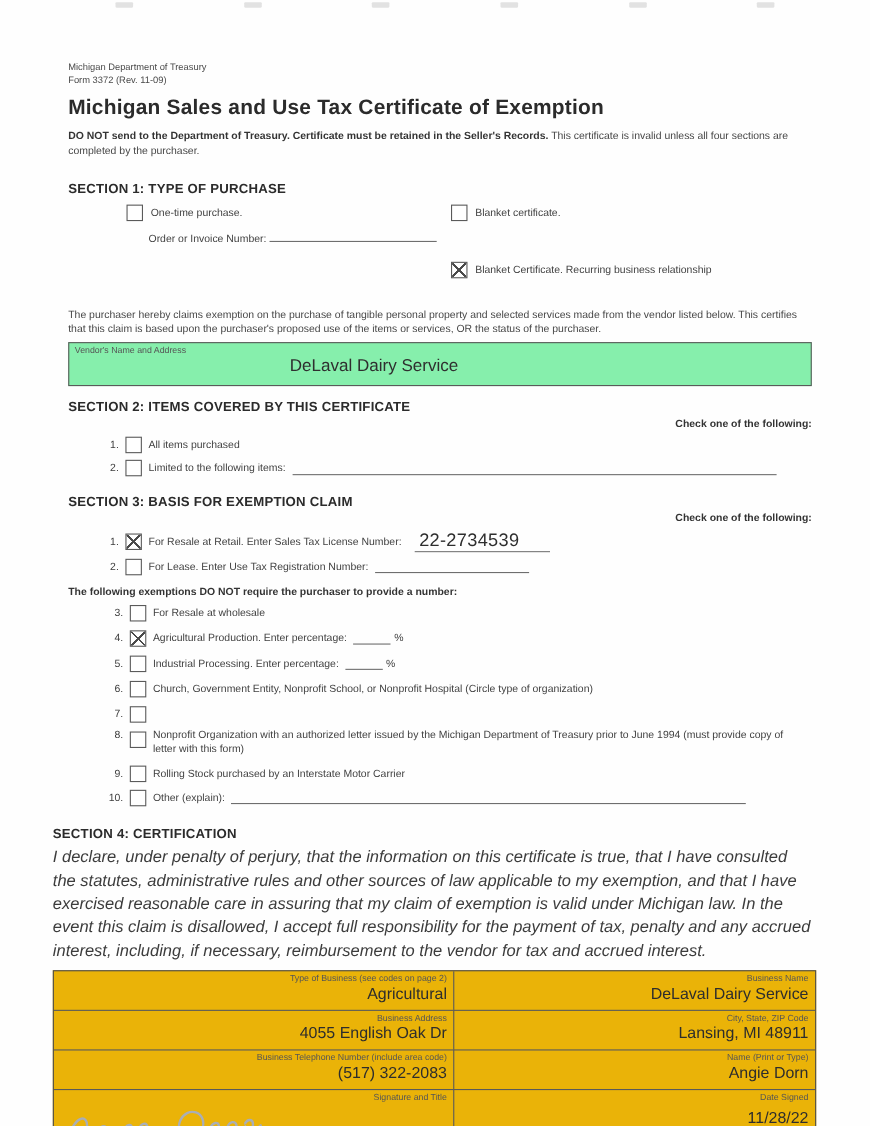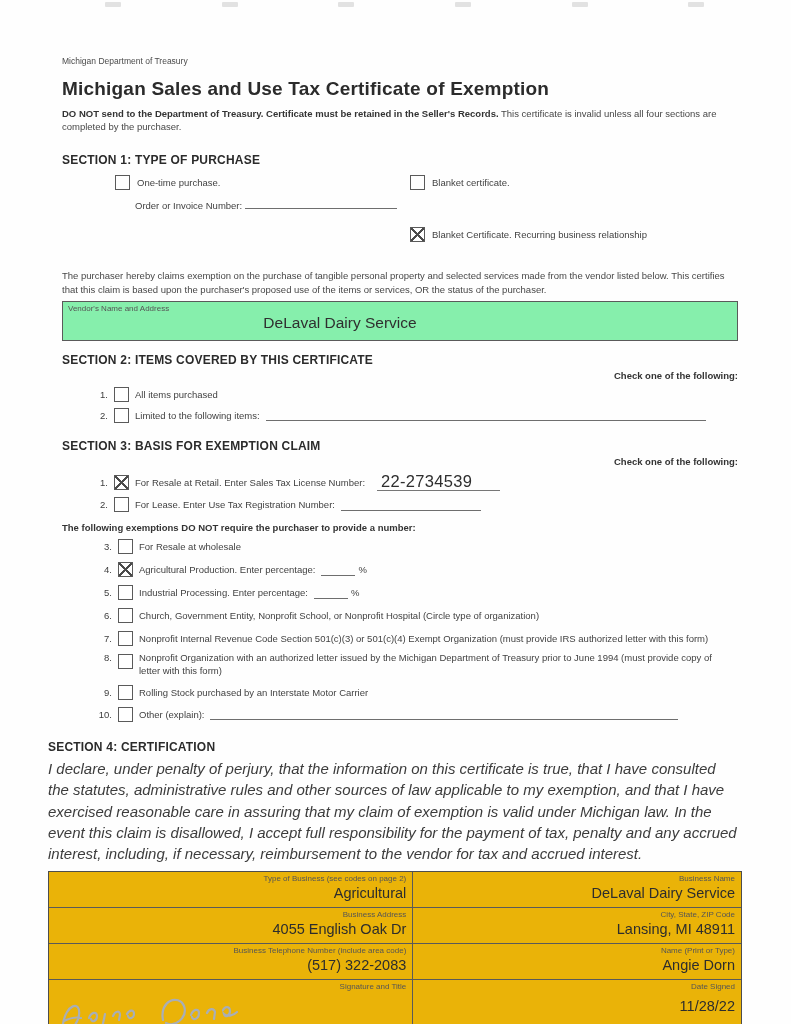--- a/index.html
+++ b/index.html
@@ -73,20 +73,21 @@
   <div class="scan-mark" style="left:222px;"></div>
   <div class="scan-mark" style="left:338px;"></div>
   <div class="scan-mark" style="left:455px;"></div>
   <div class="scan-mark" style="left:572px;"></div>
   <div class="scan-mark" style="left:688px;"></div>
 
   <div class="content">
 
     <div class="hdr-small">
       <div>Michigan Department of Treasury</div>
+      <div>Form 3372 (Rev. 11-09)</div>
     </div>
 
     <div class="title">Michigan Sales and Use Tax Certificate of Exemption</div>
 
     <div class="instructions">
       <b>DO NOT send to the Department of Treasury. Certificate must be retained in the Seller's Records.</b><span> This certificate is invalid unless all four sections are completed by the purchaser.</span>
     </div>
 
     <div class="sec-block" style="margin-top:20px;">
       <div class="sec-heading">SECTION 1: TYPE OF PURCHASE</div>
@@ -176,21 +177,20 @@
         <span class="lbl" style="margin-left:-3px;">%</span>
       </div>
       <div class="cb-row indent2" style="margin-top:8px;">
         <span class="num">6.</span>
         <span class="checkbox"></span>
         <span class="lbl">Church, Government Entity, Nonprofit School, or Nonprofit Hospital (Circle type of organization)</span>
       </div>
       <div class="cb-row indent2" style="margin-top:8px;">
         <span class="num">7.</span>
         <span class="checkbox"></span>
-        <span class="lbl">Nonprofit Internal Revenue Code Section 501(c)(3) or 501(c)(4) Exempt Organization (must provide IRS authorized letter with this form)</span>
       </div>
       <div class="cb-row indent2 wrap" style="margin-top:6px;">
         <span class="num">8.</span>
         <span class="checkbox"></span>
         <span class="lbl wrap-label">Nonprofit Organization with an authorized letter issued by the Michigan Department of Treasury prior to June 1994 (must provide copy of letter with this form)</span>
       </div>
       <div class="cb-row indent2" style="margin-top:7px;">
         <span class="num">9.</span>
         <span class="checkbox"></span>
         <span class="lbl">Rolling Stock purchased by an Interstate Motor Carrier</span>

